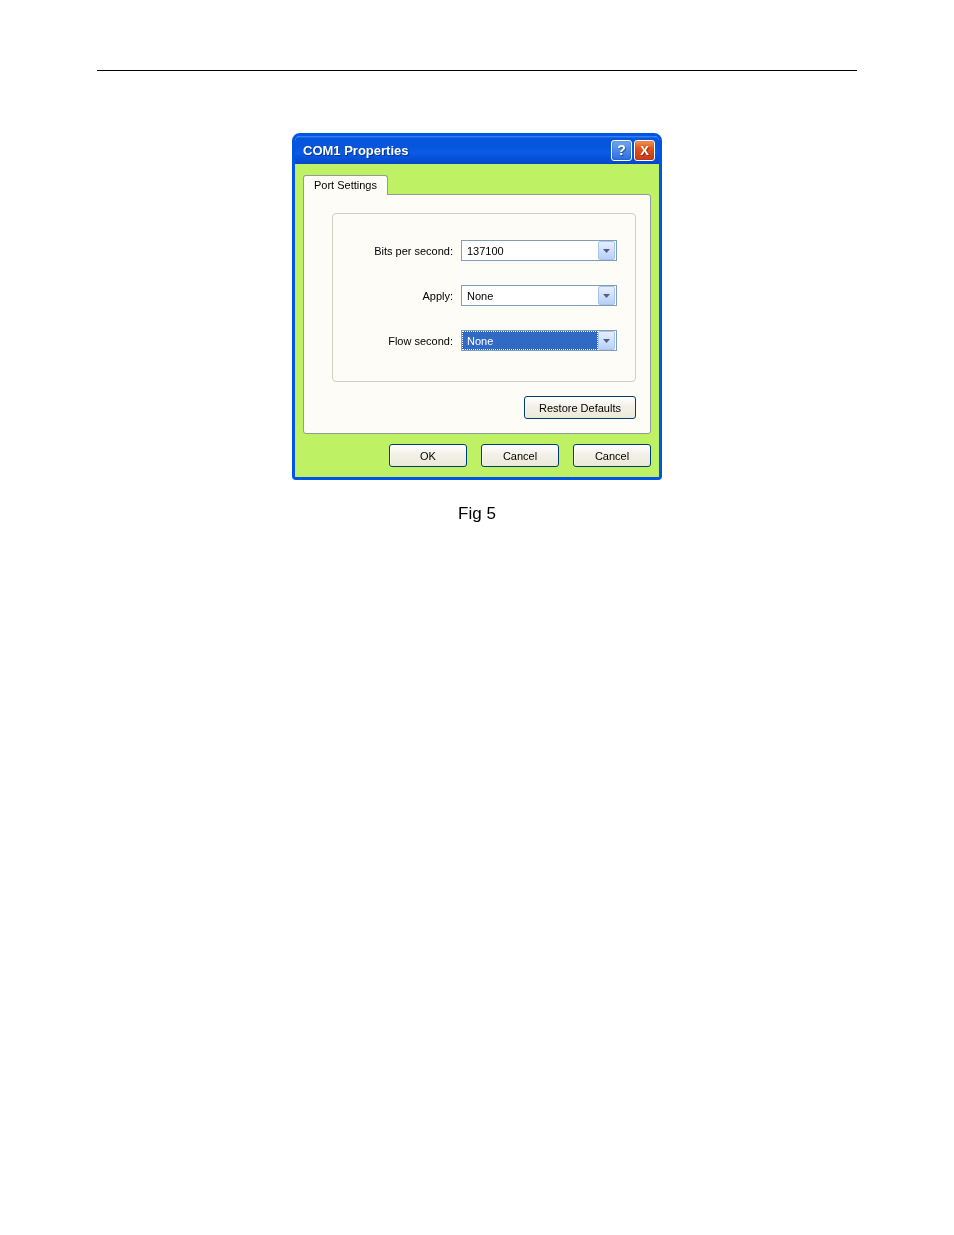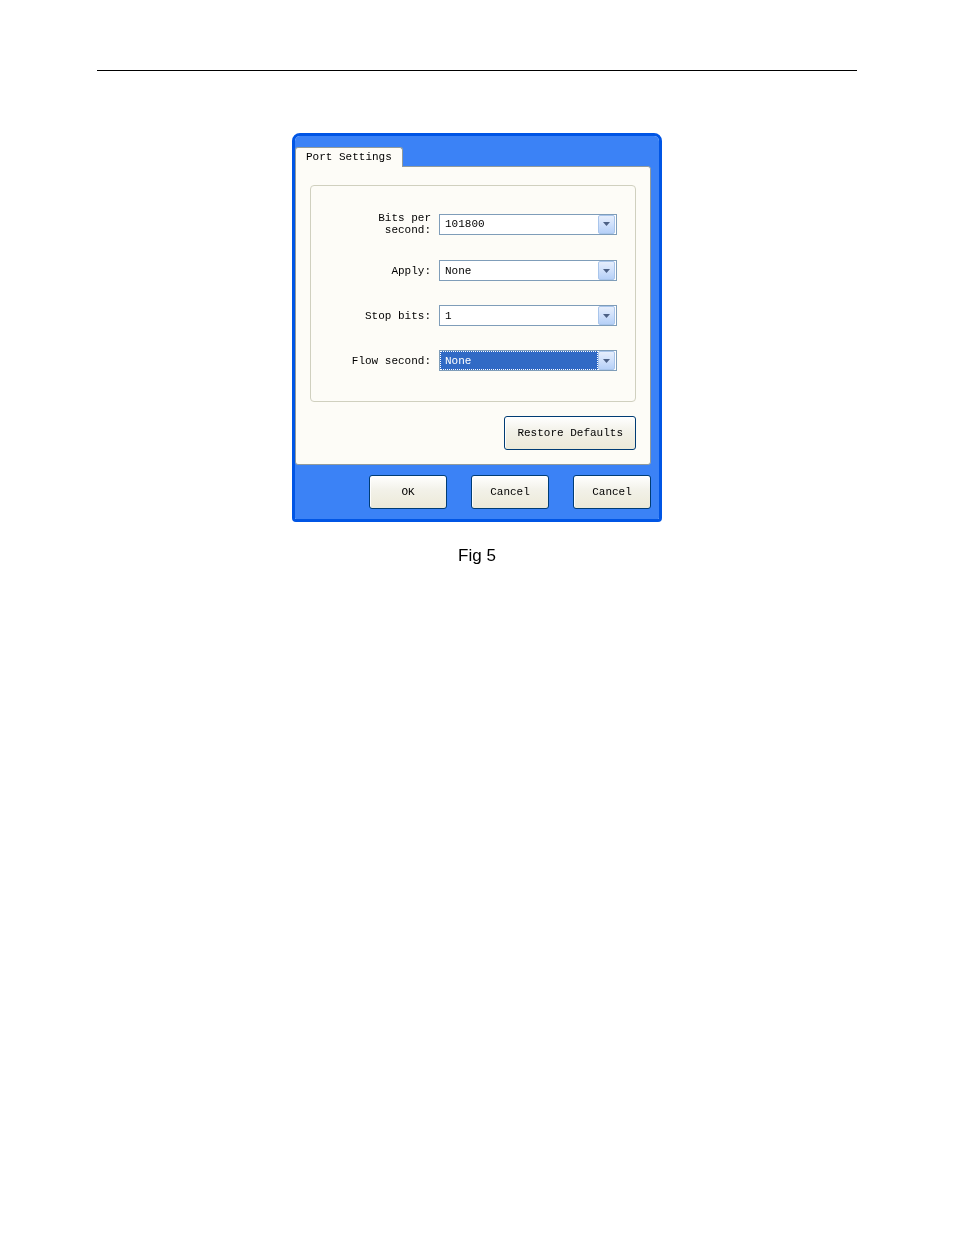--- a/index.html
+++ b/index.html
@@ -52,23 +52,22 @@
     font-weight: bold;
     font-size: 14px;
   }
   .tb-close {
     background: linear-gradient(to bottom, #f49655 0%, #e2531e 40%, #c8391a 100%);
     color: #fff;
     font-weight: bold;
     font-size: 13px;
   }
   .client {
-    padding: 8px 8px 10px 0;
-    background: #3b82f6;
-    font-family: Liberation Mono, monospace;
+    padding: 8px 8px 10px 8px;
+    background: #bef264;
   }
   .tabstrip {
     display: flex;
     align-items: flex-end;
     height: 22px;
     position: relative;
     z-index: 2;
   }
   .tab {
     background: #fdfcf7;
@@ -85,20 +84,21 @@
     border: 1px solid #919b9c;
     border-radius: 0 3px 3px 3px;
     padding: 18px 14px 14px 14px;
     position: relative;
     z-index: 1;
   }
   .groupbox {
     border: 1px solid #d0d0bf;
     border-radius: 4px;
     padding: 26px 18px 30px 18px;
+    margin-left: 14px;
   }
   .form-row {
     display: flex;
     align-items: center;
     margin-bottom: 24px;
   }
   .form-row:last-child { margin-bottom: 0; }
   .form-label {
     width: 110px;
     text-align: right;
@@ -139,66 +139,77 @@
     justify-content: center;
   }
   .combo-btn svg { display: block; }
   .restore-row {
     display: flex;
     justify-content: flex-end;
     margin-top: 14px;
   }
   .btn {
     min-width: 78px;
-    height: 34px;
+    height: 23px;
     background: linear-gradient(to bottom, #ffffff 0%, #f2f1e8 45%, #ece9d8 100%);
     border: 1px solid #003c74;
     border-radius: 3px;
     font-size: 11px;
     font-family: inherit;
     padding: 0 12px;
     cursor: default;
     box-shadow: inset 1px 1px 0 rgba(255,255,255,0.9);
   }
   .btn.wide { min-width: 112px; }
   .dialog-buttons {
     display: flex;
     justify-content: flex-end;
-    gap: 24px;
+    gap: 14px;
     margin-top: 10px;
     align-items: center;
   }
   .caption {
     text-align: center;
     margin-top: 24px;
     font-size: 17px;
     font-family: Arial, sans-serif;
   }
 </style>
 </head>
 <body>
 
 <div class="page-rule"></div>
 
 <div class="dialog-wrap">
   <div class="dialog">
+    <div class="titlebar">
+      <span class="title">COM1 Properties</span>
+      <div class="titlebar-buttons">
+        <div class="tb-btn tb-help">
+          <span>?</span>
+        </div>
+        <div class="tb-btn tb-close">
+          <span>X</span>
+        </div>
+      </div>
+    </div>
 
     <div class="client">
       <div class="tabstrip">
         <div class="tab">
           <span>Port Settings</span>
         </div>
       </div>
       <div class="tabpanel">
         <div class="groupbox">
 
           <div class="form-row">
             <div class="form-label">Bits per second:</div>
             <div class="combo">
-              <div class="combo-text">101800</div>
+              <div class="combo-text">137100</div>
               <div class="combo-btn">
                 <svg width="7" height="4" viewBox="0 0 7 4">
                     <polygon points="0,0 7,0 3.5,4" fill="#4d6185"></polygon>
                   </svg>
               </div>
             </div>
           </div>
 
 
           <div class="form-row">
@@ -206,31 +217,20 @@
             <div class="combo">
               <div class="combo-text">None</div>
               <div class="combo-btn">
                 <svg width="7" height="4" viewBox="0 0 7 4">
                     <polygon points="0,0 7,0 3.5,4" fill="#4d6185"></polygon>
                   </svg>
               </div>
             </div>
           </div>
 
-          <div class="form-row">
-            <div class="form-label">Stop bits:</div>
-            <div class="combo">
-              <div class="combo-text">1</div>
-              <div class="combo-btn">
-                <svg width="7" height="4" viewBox="0 0 7 4">
-                    <polygon points="0,0 7,0 3.5,4" fill="#4d6185"></polygon>
-                  </svg>
-              </div>
-            </div>
-          </div>
 
           <div class="form-row">
             <div class="form-label">Flow second:</div>
             <div class="combo selected">
               <div class="combo-text">None</div>
               <div class="combo-btn">
                 <svg width="7" height="4" viewBox="0 0 7 4">
                     <polygon points="0,0 7,0 3.5,4" fill="#4d6185"></polygon>
                   </svg>
               </div>

